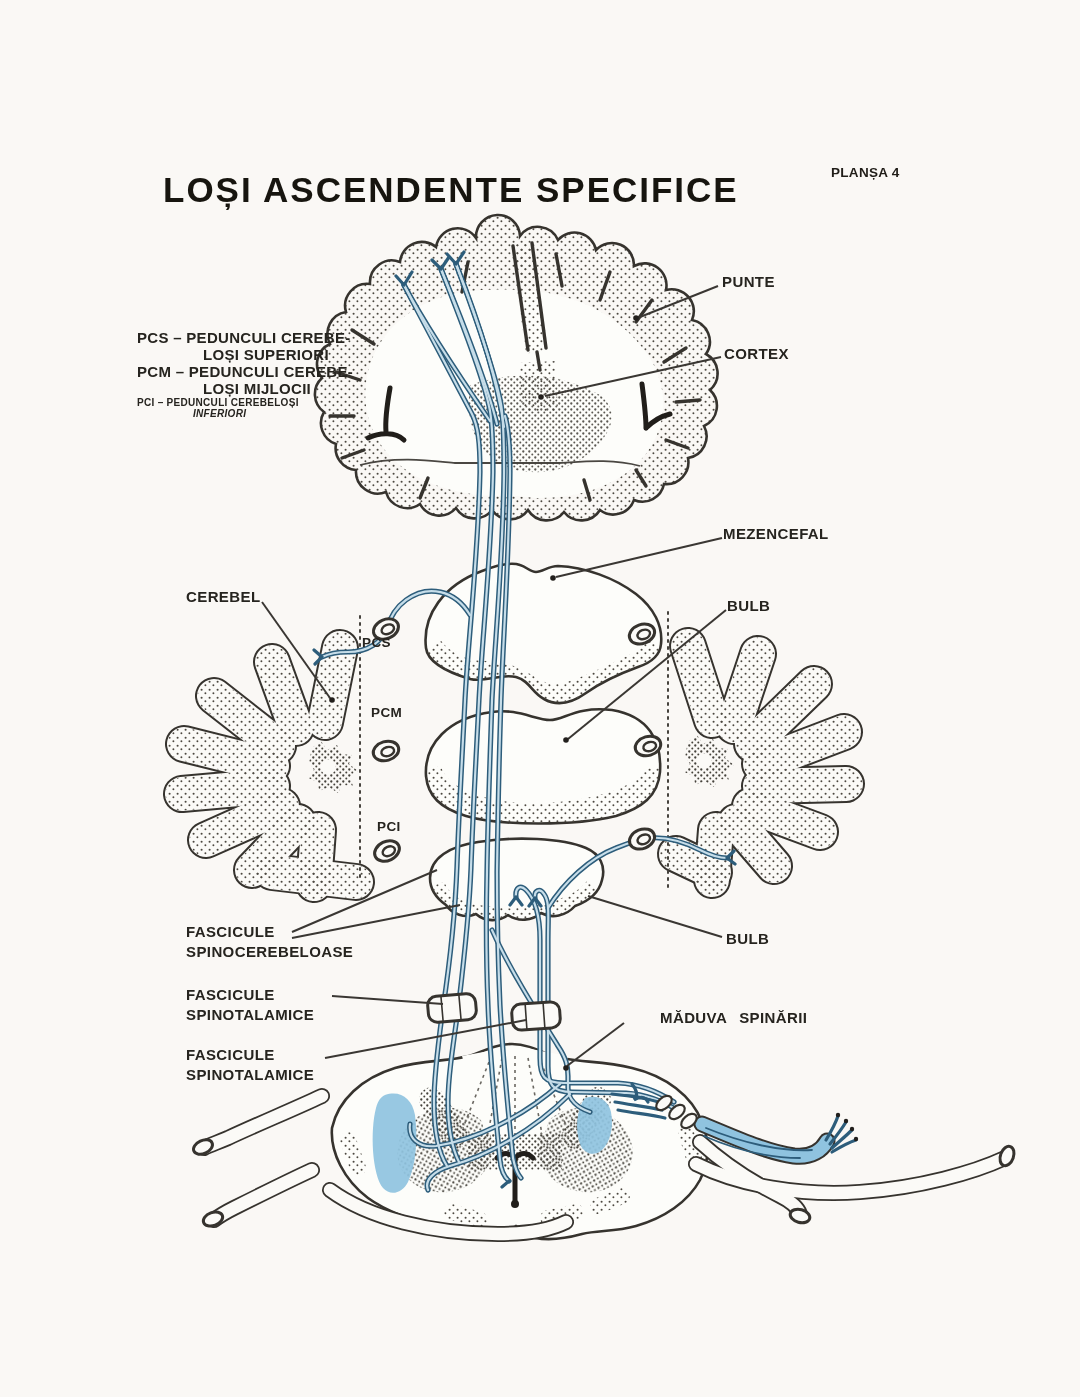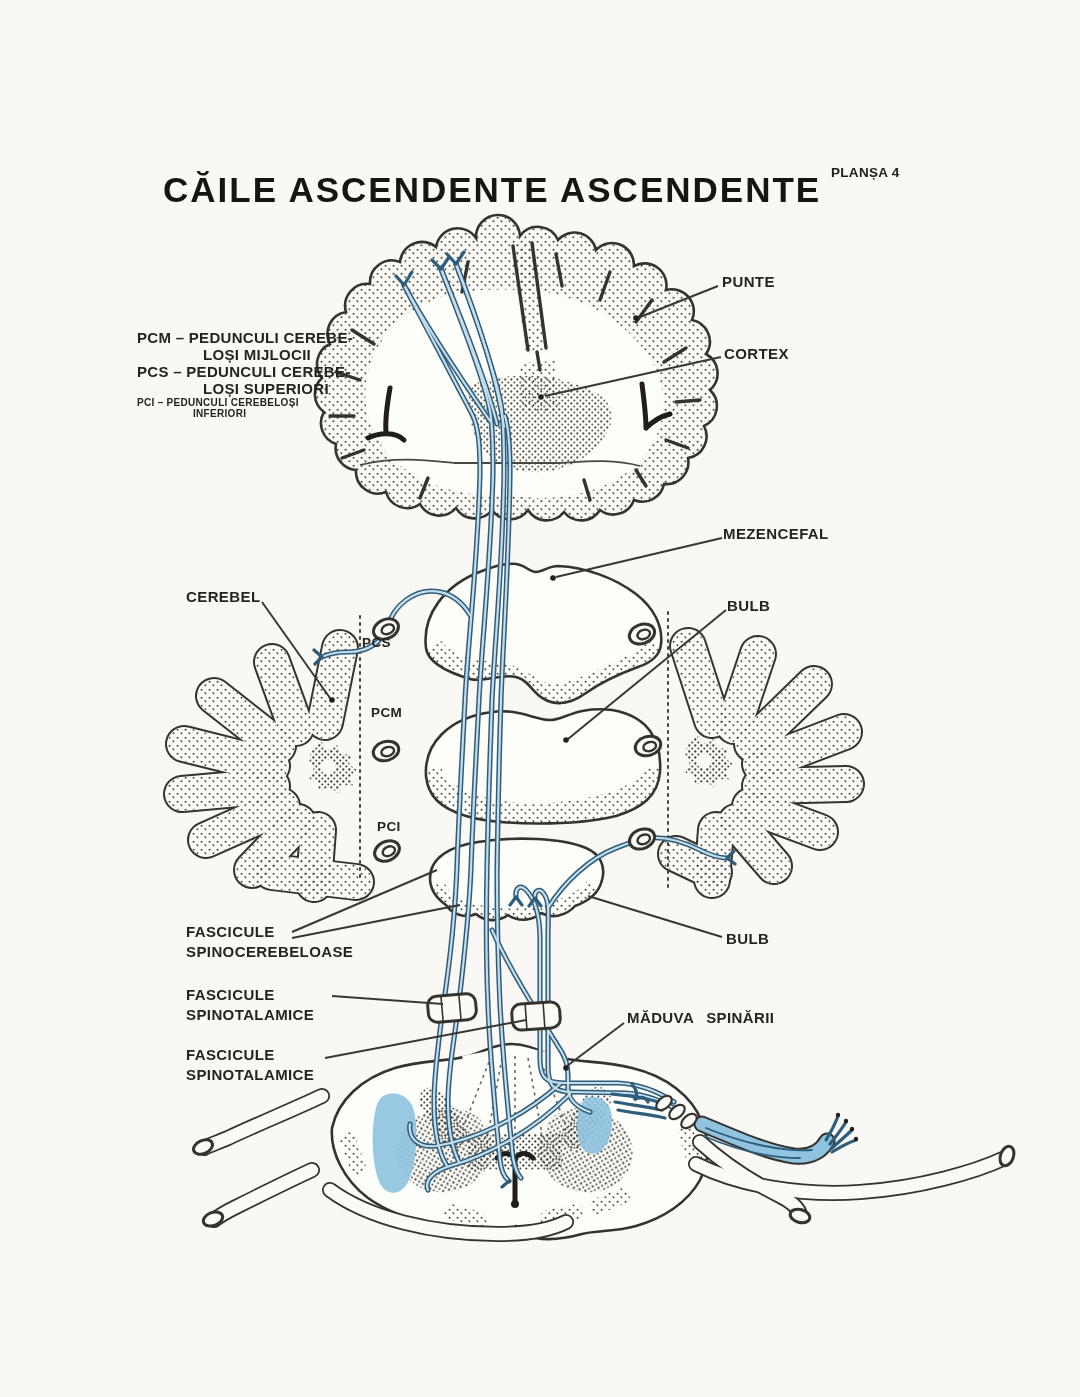--- a/index.html
+++ b/index.html
@@ -14,21 +14,21 @@
        color:#26241f;letter-spacing:.4px;white-space:pre;}
   .lbl.sm{font-size:13.5px;}
   #title{position:absolute;left:163px;top:170px;font-weight:bold;font-size:35px;
          letter-spacing:2px;color:#17150f;}
   #plate{position:absolute;left:803px;top:165px;font-weight:bold;font-size:13.5px;
          color:#201d18;letter-spacing:.3px;margin-left:28px;}
   #legend{position:absolute;left:137px;top:329px;color:#26241f;}
   .leg-l1{font-weight:bold;font-size:15px;letter-spacing:.3px;}
   .leg-l2{font-weight:bold;font-size:15px;padding-left:66px;letter-spacing:.3px;}
   .leg-sm .leg-l1,.leg-sm .leg-l2{font-size:10px;}
-  .leg-sm .leg-l2{padding-left:56px;}
+  .leg-sm .leg-l2{padding-left:56px;font-style:italic;}
   .ws{word-spacing:8px;}
   
   .o{fill:#fdfdfa;stroke:var(--ink);stroke-width:2.6;stroke-linejoin:round;}
   .band{fill:none;stroke:url(#st);stroke-width:26;}
   .ld{stroke:#3a3733;stroke-width:2;fill:none;}
   .dot{fill:#221f1c;}
   .sulc{stroke:var(--ink);stroke-width:3.4;stroke-linecap:round;fill:none;}
   .ln{stroke:#4a4742;stroke-width:1.8;fill:none;}
   .ink5{stroke:#211e1a;stroke-width:5;fill:none;stroke-linecap:round;}
   .ray{stroke:#6b6862;stroke-width:1.6;stroke-dasharray:3 4;fill:none;}
@@ -363,46 +363,46 @@
         <circle class="dot" cx="332" cy="700" r="2.8"></circle>
     <path class="ld" d="M 722,937 L 588,896"></path>
     <path class="ld" d="M 624,1023 L 567,1066"></path>
         <circle class="dot" cx="566" cy="1068" r="2.8"></circle>
     <path class="ld" d="M 292,932 L 437,870 M 292,938 L 460,905"></path>
     <path class="ld" d="M 332,996 L 443,1004"></path>
     <path class="ld" d="M 325,1058 L 526,1020"></path>
   </g>
 </svg>
 
-  <div id="title">CĂILE ASCENDENTE ASCENDENTE</div>
+  <div id="title">LOȘI ASCENDENTE SPECIFICE</div>
   <div id="plate">PLANȘA 4</div>
 
   <div id="legend">
+    <div>
+      <div class="leg-l1">PCS – PEDUNCULI CEREBE-</div>
+      <div class="leg-l2">LOȘI SUPERIORI</div>
+    </div>
     <div>
       <div class="leg-l1">PCM – PEDUNCULI CEREBE-</div>
       <div class="leg-l2">LOȘI MIJLOCII</div>
-    </div>
-    <div>
-      <div class="leg-l1">PCS – PEDUNCULI CEREBE-</div>
-      <div class="leg-l2">LOȘI SUPERIORI</div>
     </div>
     <div class="leg-sm">
       <div class="leg-l1">PCI – PEDUNCULI CEREBELOȘI</div>
       <div class="leg-l2">INFERIORI</div>
     </div>
   </div>
 
   <div class="lbl" style="left:722px;top:272px">PUNTE</div>
   <div class="lbl" style="left:724px;top:344px">CORTEX</div>
   <div class="lbl" style="left:723px;top:524px">MEZENCEFAL</div>
   <div class="lbl" style="left:727px;top:596px">BULB</div>
   <div class="lbl" style="left:186px;top:587px">CEREBEL</div>
   <div class="lbl sm" style="left:362px;top:634px">PCS</div>
   <div class="lbl sm" style="left:371px;top:704px">PCM</div>
   <div class="lbl sm" style="left:377px;top:818px">PCI</div>
   <div class="lbl" style="left:726px;top:929px">BULB</div>
-  <div class="lbl ws" style="left:627px;top:1008px">MĂDUVA SPINĂRII</div>
+  <div class="lbl ws" style="left:660px;top:1008px">MĂDUVA SPINĂRII</div>
 
   <div class="lbl" style="left:186px;top:922px"><span>FASCICULE</span><br><span>SPINOCEREBELOASE</span></div>
   <div class="lbl" style="left:186px;top:985px"><span>FASCICULE</span><br><span>SPINOTALAMICE</span></div>
   <div class="lbl" style="left:186px;top:1045px"><span>FASCICULE</span><br><span>SPINOTALAMICE</span></div>
 
 </div>
 
 </body></html>

